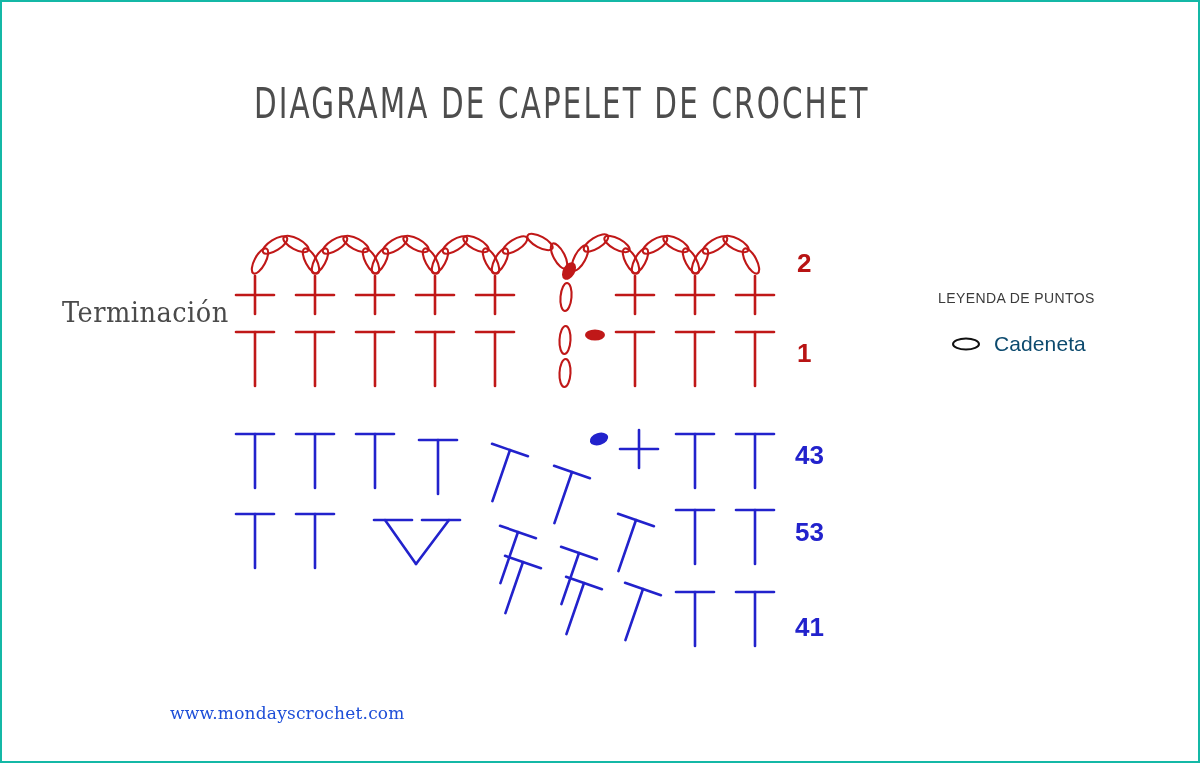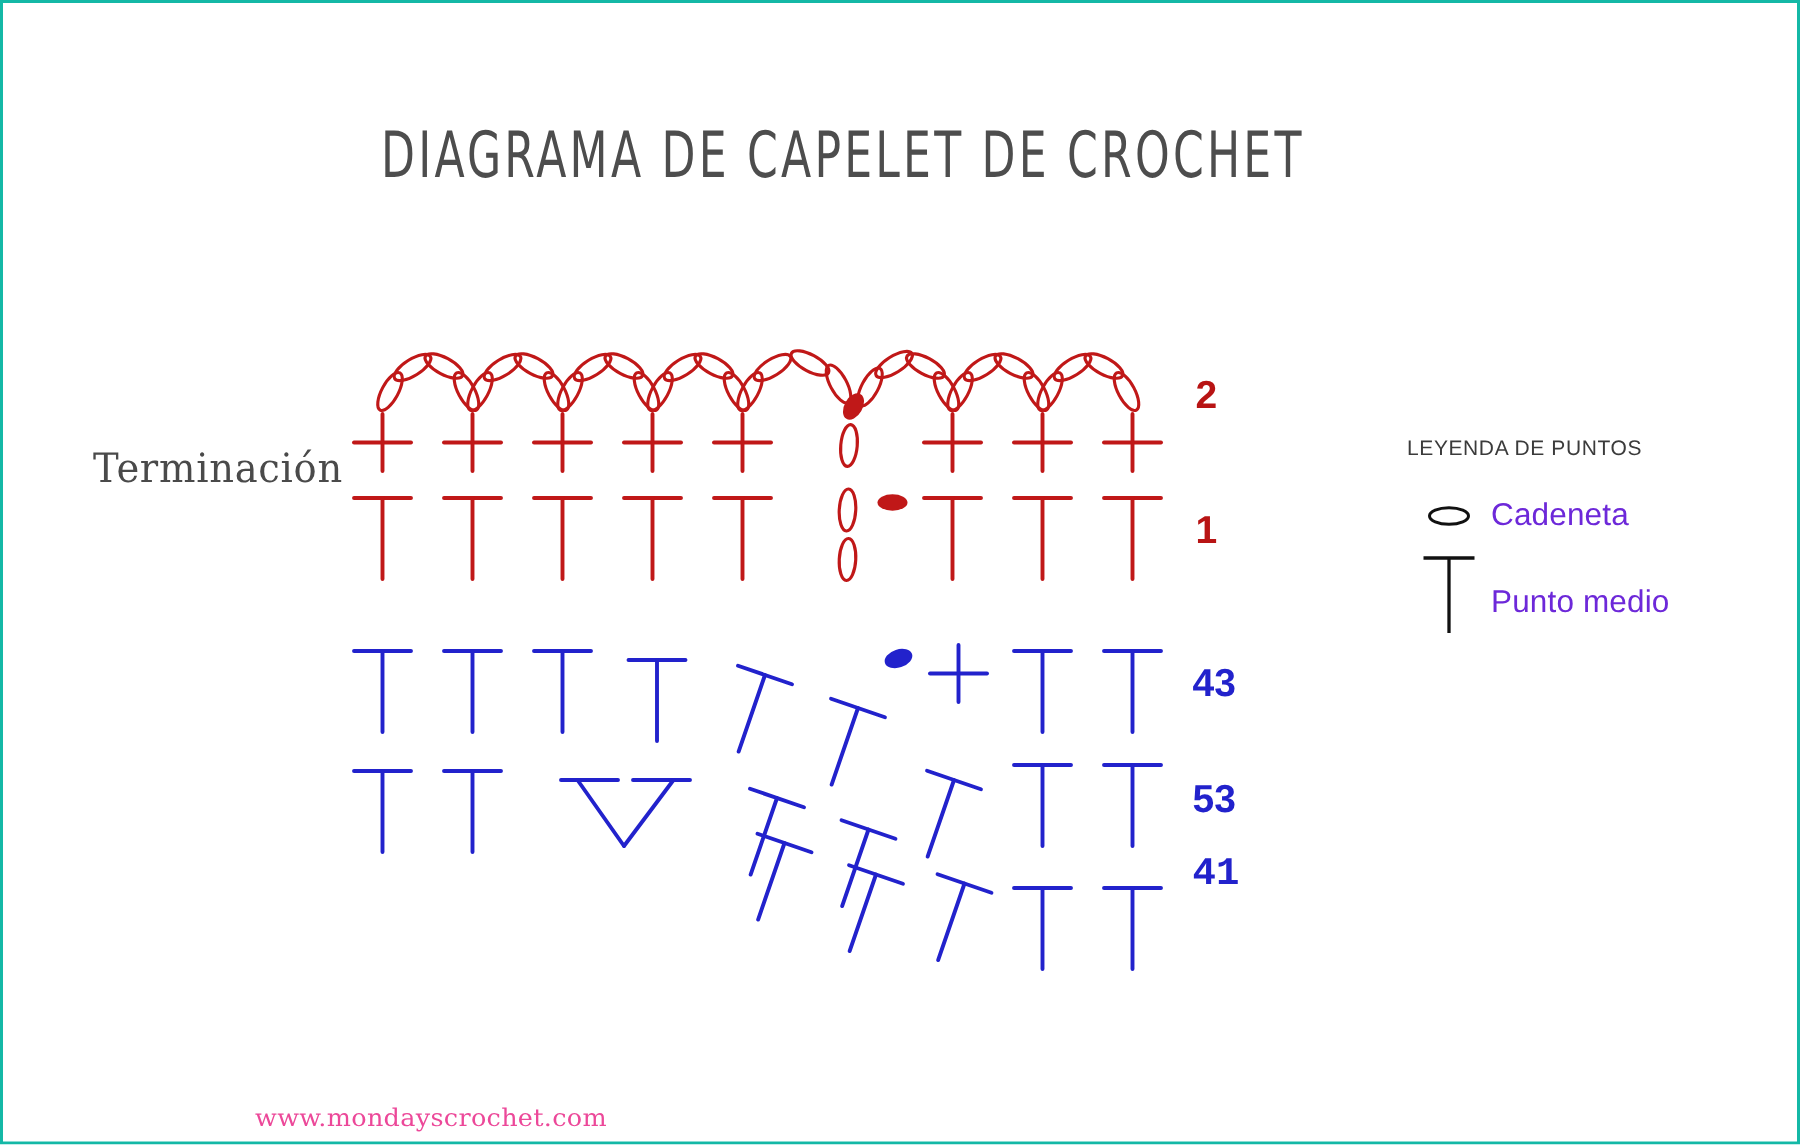--- a/index.html
+++ b/index.html
@@ -56,25 +56,24 @@
     letter-spacing: 0.5px;
     transform: scaleX(0.95);
     transform-origin: left top;
   }
   
   #footer-url {
     left: 168px;
     top: 704px;
     font-family: "DejaVu Serif", serif;
     font-size: 17px;
-    color: #ec4899;
+    color: #1d4ed8;
     letter-spacing: 0.2px;
     transform: scaleY(0.95);
     transform-origin: left top;
-    margin-top: 32px;
   }
   
   .row-num {
     font-size: 26px;
     font-weight: bold;
   }
   .row-num.red   { color: #b81414; }
   .row-num.blue  { color: #2222cc; }
 
   
@@ -94,21 +93,21 @@
   .legend-symbol {
     width: 56px;
     flex: 0 0 56px;
     display: flex;
     align-items: center;
     justify-content: center;
     height: 44px;
   }
   .legend-text {
     font-size: 21px;
-    color: #6d28d9;
+    color: #0c4a6e;
     white-space: nowrap;
     letter-spacing: 0.1px;
   }
 </style>
 </head>
 <body>
 
 <div id="page">
 
   <svg id="diagram-svg" viewBox="0 0 1200 763" xmlns="http://www.w3.org/2000/svg">
@@ -268,42 +267,33 @@
 
   <div class="txt" id="page-title">DIAGRAMA DE CAPELET DE CROCHET</div>
 
   <div class="txt" id="termination-label">Terminación</div>
 
   <div class="txt row-num red" style="left:795px; top:248px;">2</div>
   <div class="txt row-num red" style="left:795px; top:338px;">1</div>
 
   <div class="txt row-num blue" style="left:793px; top:440px;">43</div>
   <div class="txt row-num blue" style="left:793px; top:517px;">53</div>
-  <div class="txt row-num blue" style="left:793px; top:567px;font-family:Liberation Mono, monospace;">41</div>
+  <div class="txt row-num blue" style="left:793px; top:612px;">41</div>
 
   <div id="legend">
     <div id="legend-title">LEYENDA DE PUNTOS</div>
 
     <div class="legend-row">
       <div class="legend-symbol">
         <svg width="34" height="20" viewBox="0 0 34 20" xmlns="http://www.w3.org/2000/svg">
           <ellipse cx="17" cy="10" rx="13" ry="5.5" fill="none" stroke="#111111" stroke-width="2"></ellipse>
         </svg>
       </div>
       <div class="legend-text">Cadeneta</div>
     </div>
 
 
 
-    <div class="legend-row" style="height:58px; align-items:flex-start;">
-      <div class="legend-symbol" style="height:58px; align-items:flex-start;">
-        <svg width="42" height="58" viewBox="0 0 42 58" xmlns="http://www.w3.org/2000/svg">
-          <line x1="4" y1="6" x2="38" y2="6" stroke="#111111" stroke-width="2.2"></line>
-          <line x1="21" y1="6" x2="21" y2="56" stroke="#111111" stroke-width="2.2"></line>
-        </svg>
-      </div>
-      <div class="legend-text" style="margin-top:24px;">Punto medio</div>
-    </div>
   </div>
 
   <div class="txt" id="footer-url">www.mondayscrochet.com</div>
 
 </div>
 
 </body></html>

